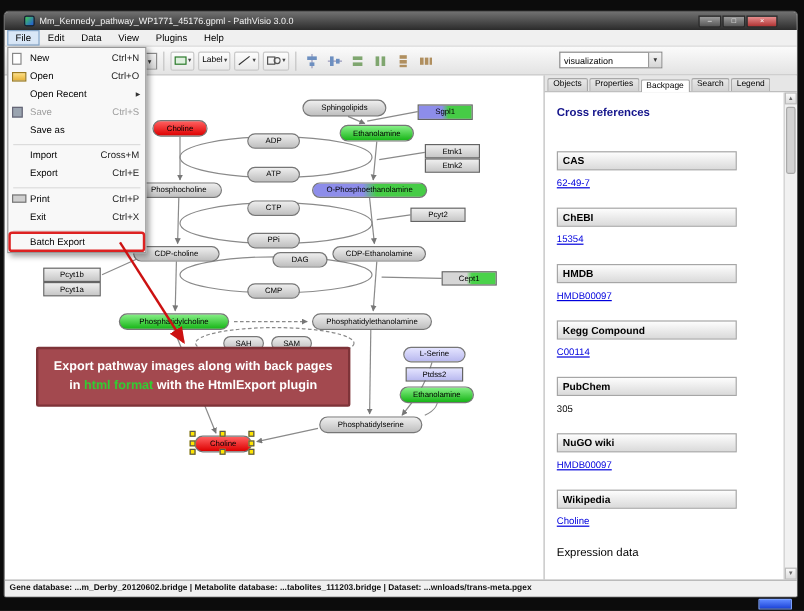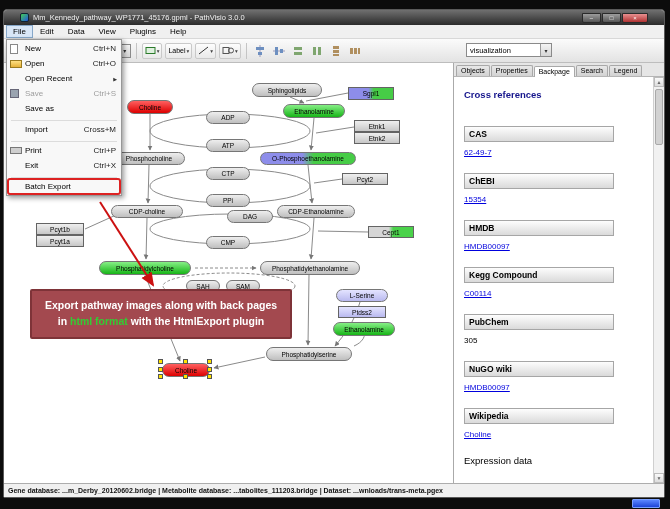--- a/index.html
+++ b/index.html
@@ -529,20 +529,25 @@
           
           
         </div>
 
         <div class="mi">
           <span class="mi-icon"></span>
           <span class="mi-label">Import</span>
           <span class="mi-shortcut">Cross+M</span>
         </div>
 
+        <div class="mi">
+          <span class="mi-icon"></span>
+          <span class="mi-label">Export</span>
+          <span class="mi-shortcut">Ctrl+E</span>
+        </div>
 
         <div class="mi separator">
           
           
           
         </div>
 
         <div class="mi icon-print">
           <span class="mi-icon icon-print"></span>
           <span class="mi-label">Print</span>

